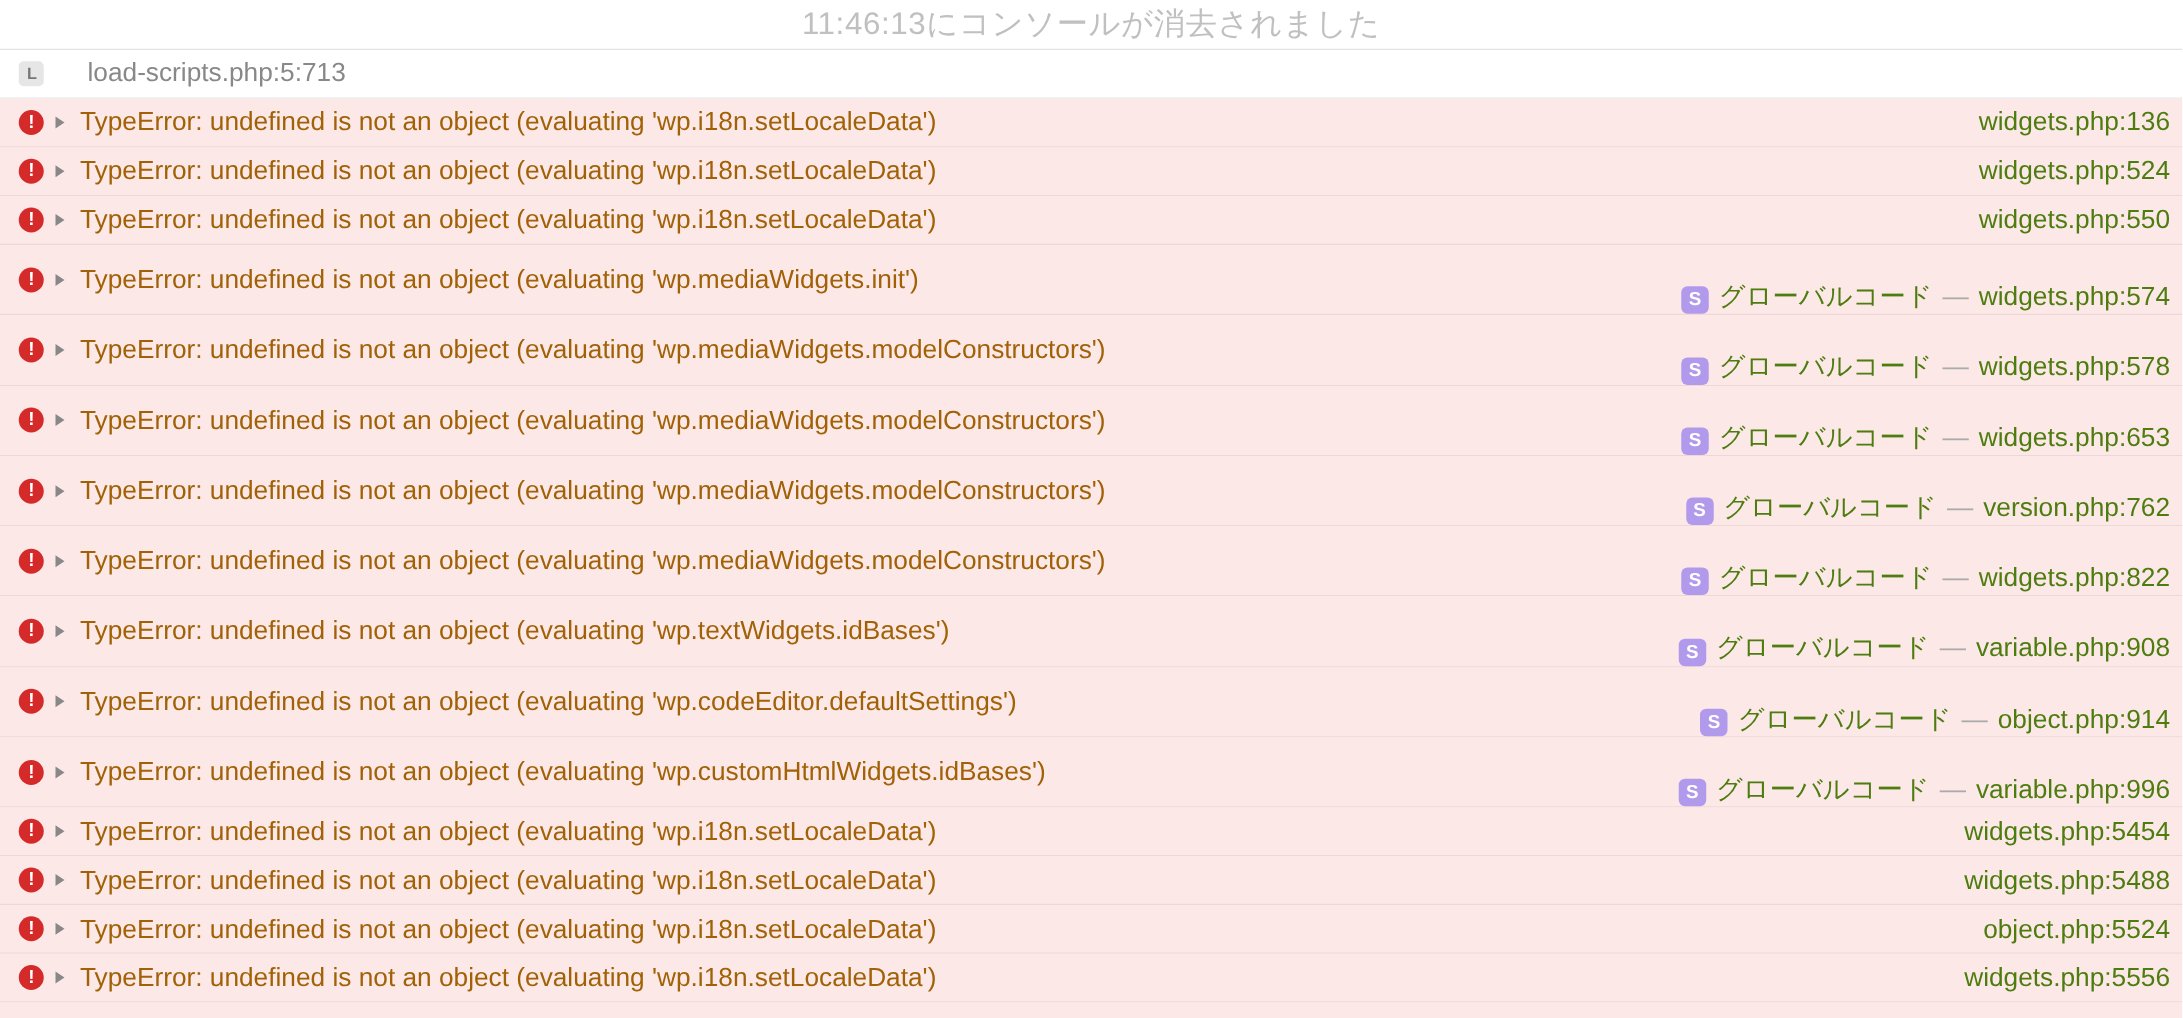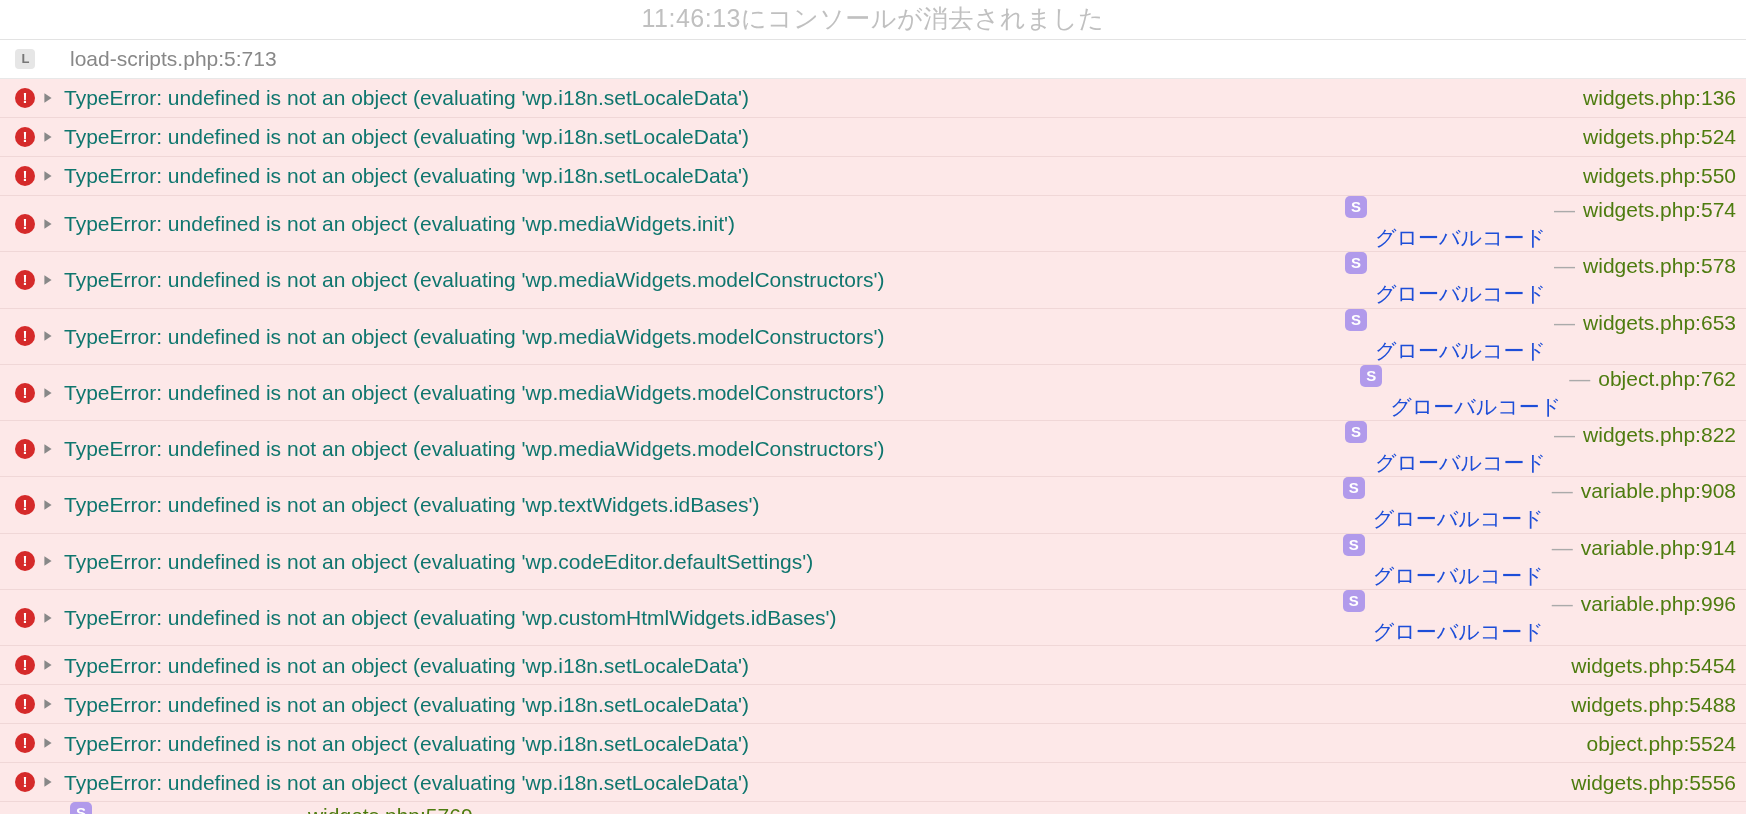--- a/index.html
+++ b/index.html
@@ -34,21 +34,21 @@
   }
   .row.log {
     background: #ffffff;
     border-bottom: 1px solid #e8e8e8;
   }
   .row.error {
     background: #fde8e8;
     color: #b12f2f;
   }
   .row.error .msg {
-    color: #0f766e;
+    color: #a16207;
   }
   .icon-slot {
     width: 26px;
     display:flex;
     justify-content:center;
     align-items:center;
     flex:0 0 auto;
   }
   .err-icon {
     width: 20px;
@@ -91,38 +91,38 @@
   .msg {
     flex: 1 1 auto;
     padding-left: 6px;
     overflow: hidden;
     text-overflow: ellipsis;
     color: #222;
   }
   .src {
     flex: 0 0 auto;
     display:flex;
-    align-items:flex-start;
+    align-items:flex-end;
     gap: 8px;
     padding-left: 12px;
   }
   .scope-badge {
     width: 22px;
     height: 22px;
     border-radius: 5px;
     background: #b19aeb;
     color: #fff;
     font-weight: 700;
     font-size: 15px;
     line-height: 22px;
     text-align: center;
     display:inline-block;
   }
   .scope-label {
-    color: #1d4ed8;
+    color: #4d7c0f;
     margin-top: 28px;
   }
   .dash {
     color: #aaaaaa;
   }
   .loc {
     color: #4d7c0f;
   }
   .row.log .loc {
     color: #888;
@@ -250,21 +250,21 @@
       <span class="arrow">
         <svg viewBox="0 0 10 10">
           <path d="M2 1 L8 5 L2 9 Z" fill="#8a8a8a"></path>
         </svg>
       </span>
       <span class="msg">TypeError: undefined is not an object (evaluating 'wp.mediaWidgets.modelConstructors')</span>
       <span class="src">
         <span class="scope-badge">S</span>
         <span class="scope-label">グローバルコード</span>
         <span class="dash">—</span>
-        <span class="loc">object.php:762</span>
+        <span class="loc">version.php:762</span>
       </span>
     </div>
     <div class="row error">
       <span class="icon-slot">
         <span class="err-icon">!</span>
       </span>
       <span class="arrow">
         <svg viewBox="0 0 10 10">
           <path d="M2 1 L8 5 L2 9 Z" fill="#8a8a8a"></path>
         </svg>
@@ -301,21 +301,21 @@
       <span class="arrow">
         <svg viewBox="0 0 10 10">
           <path d="M2 1 L8 5 L2 9 Z" fill="#8a8a8a"></path>
         </svg>
       </span>
       <span class="msg">TypeError: undefined is not an object (evaluating 'wp.codeEditor.defaultSettings')</span>
       <span class="src">
         <span class="scope-badge">S</span>
         <span class="scope-label">グローバルコード</span>
         <span class="dash">—</span>
-        <span class="loc">variable.php:914</span>
+        <span class="loc">object.php:914</span>
       </span>
     </div>
     <div class="row error">
       <span class="icon-slot">
         <span class="err-icon">!</span>
       </span>
       <span class="arrow">
         <svg viewBox="0 0 10 10">
           <path d="M2 1 L8 5 L2 9 Z" fill="#8a8a8a"></path>
         </svg>

